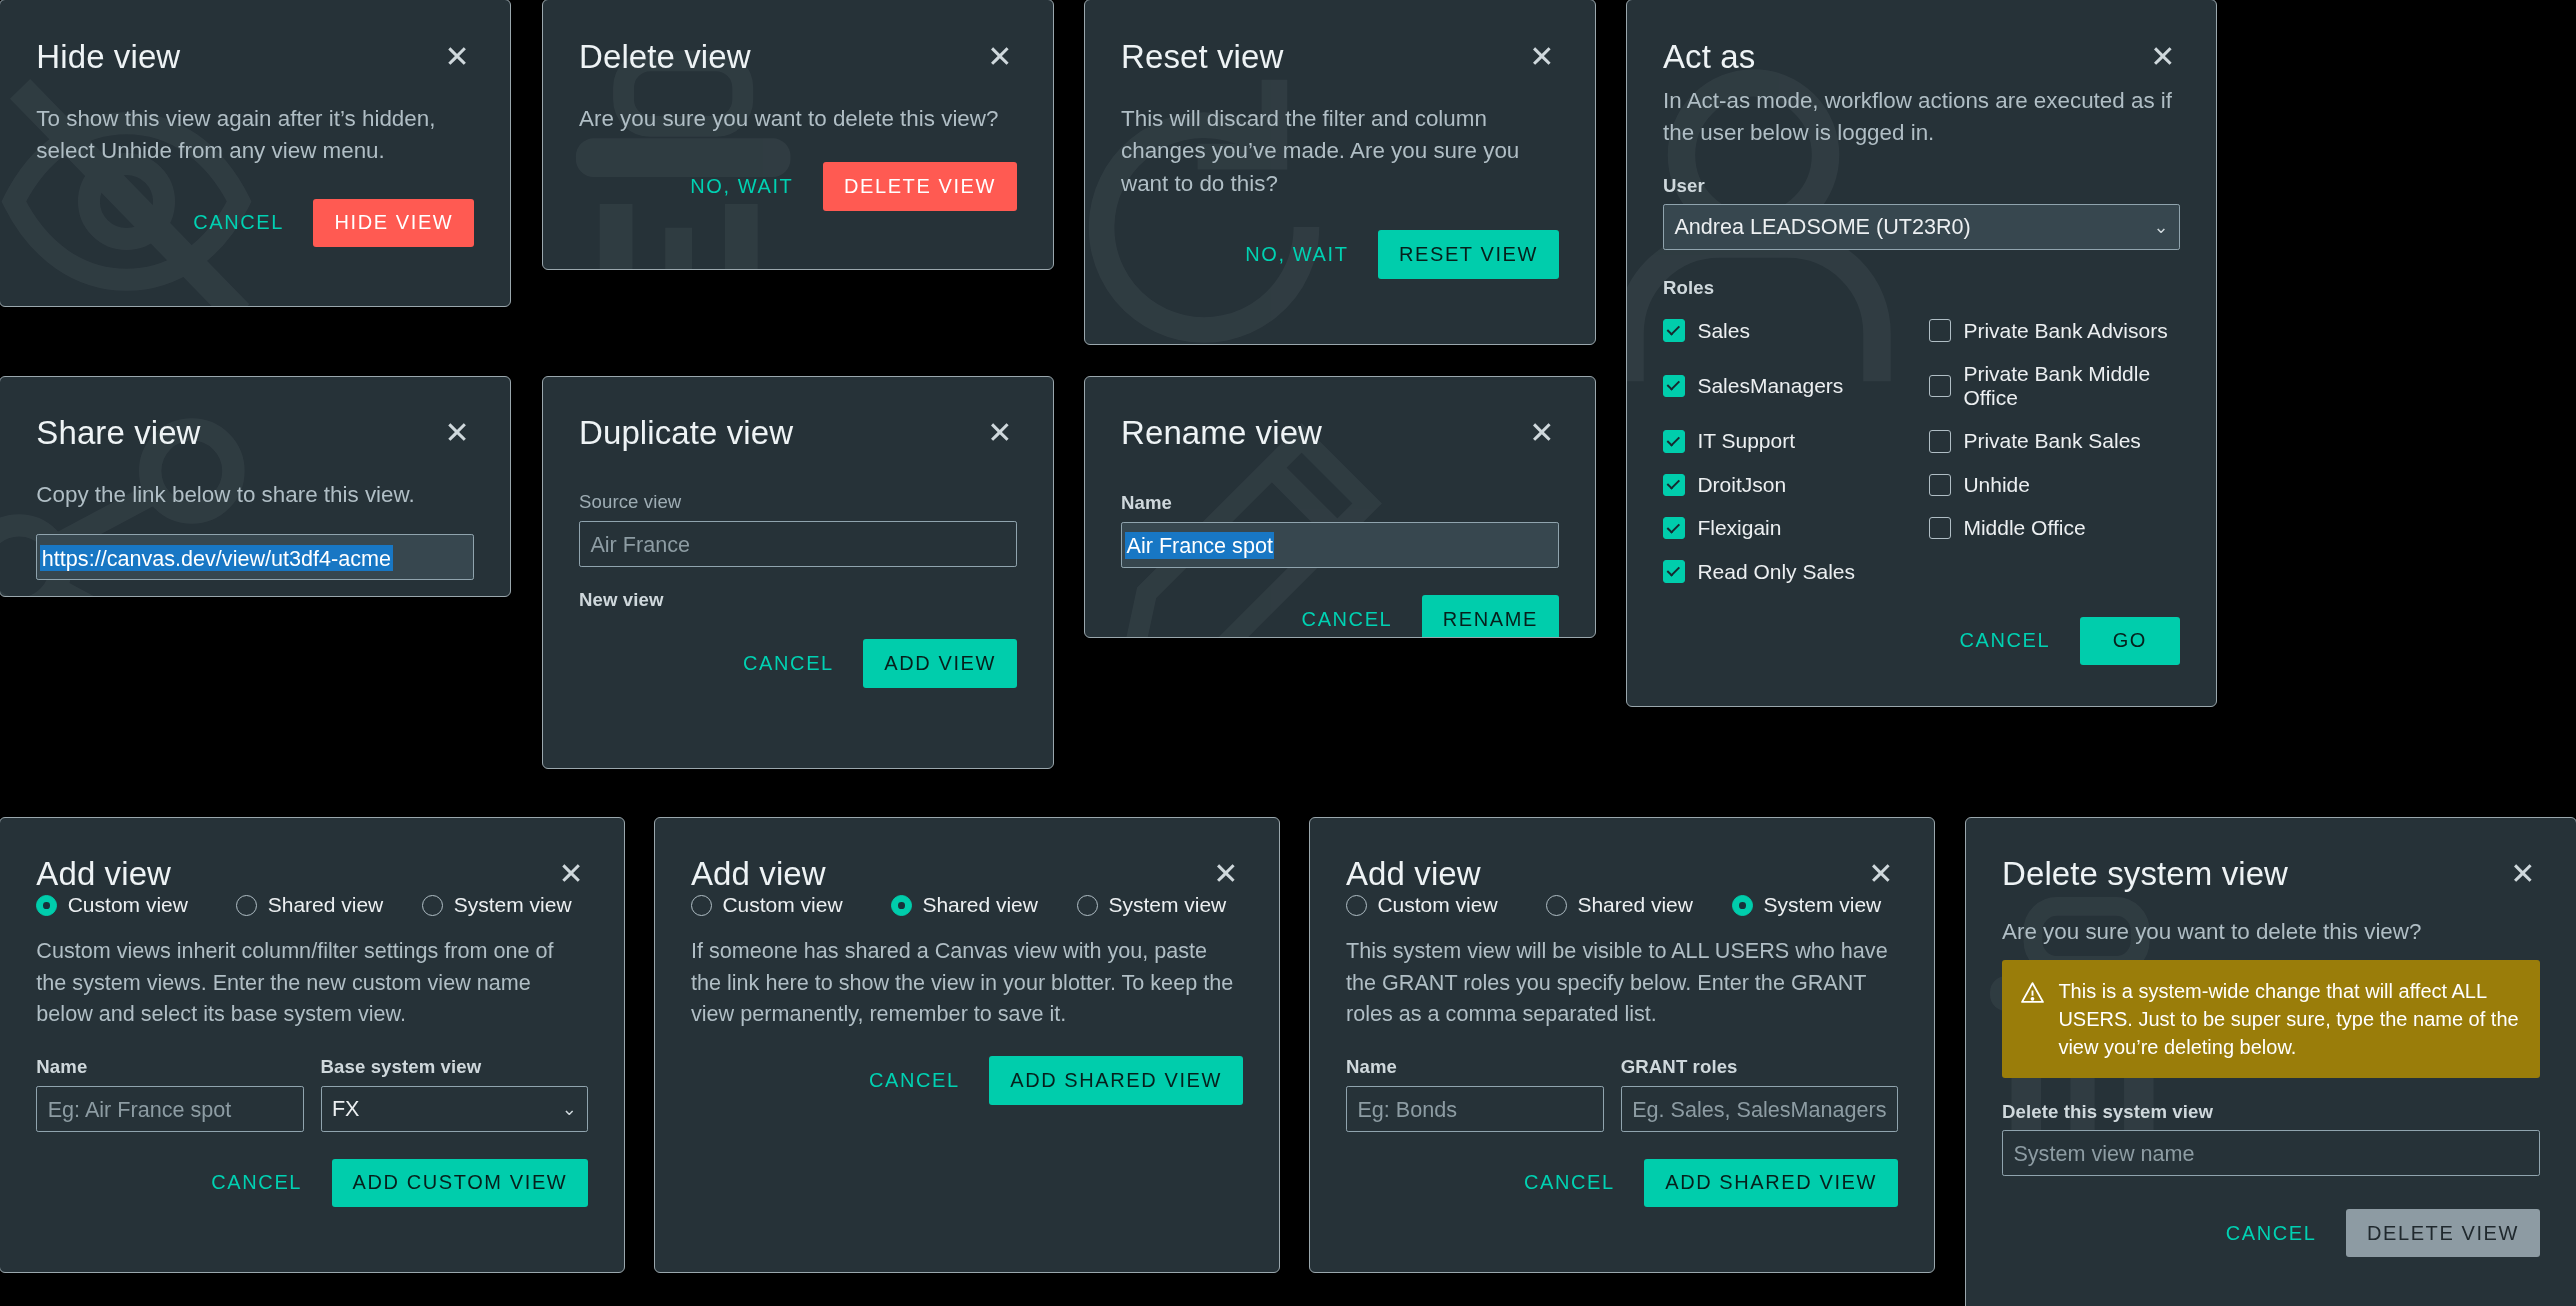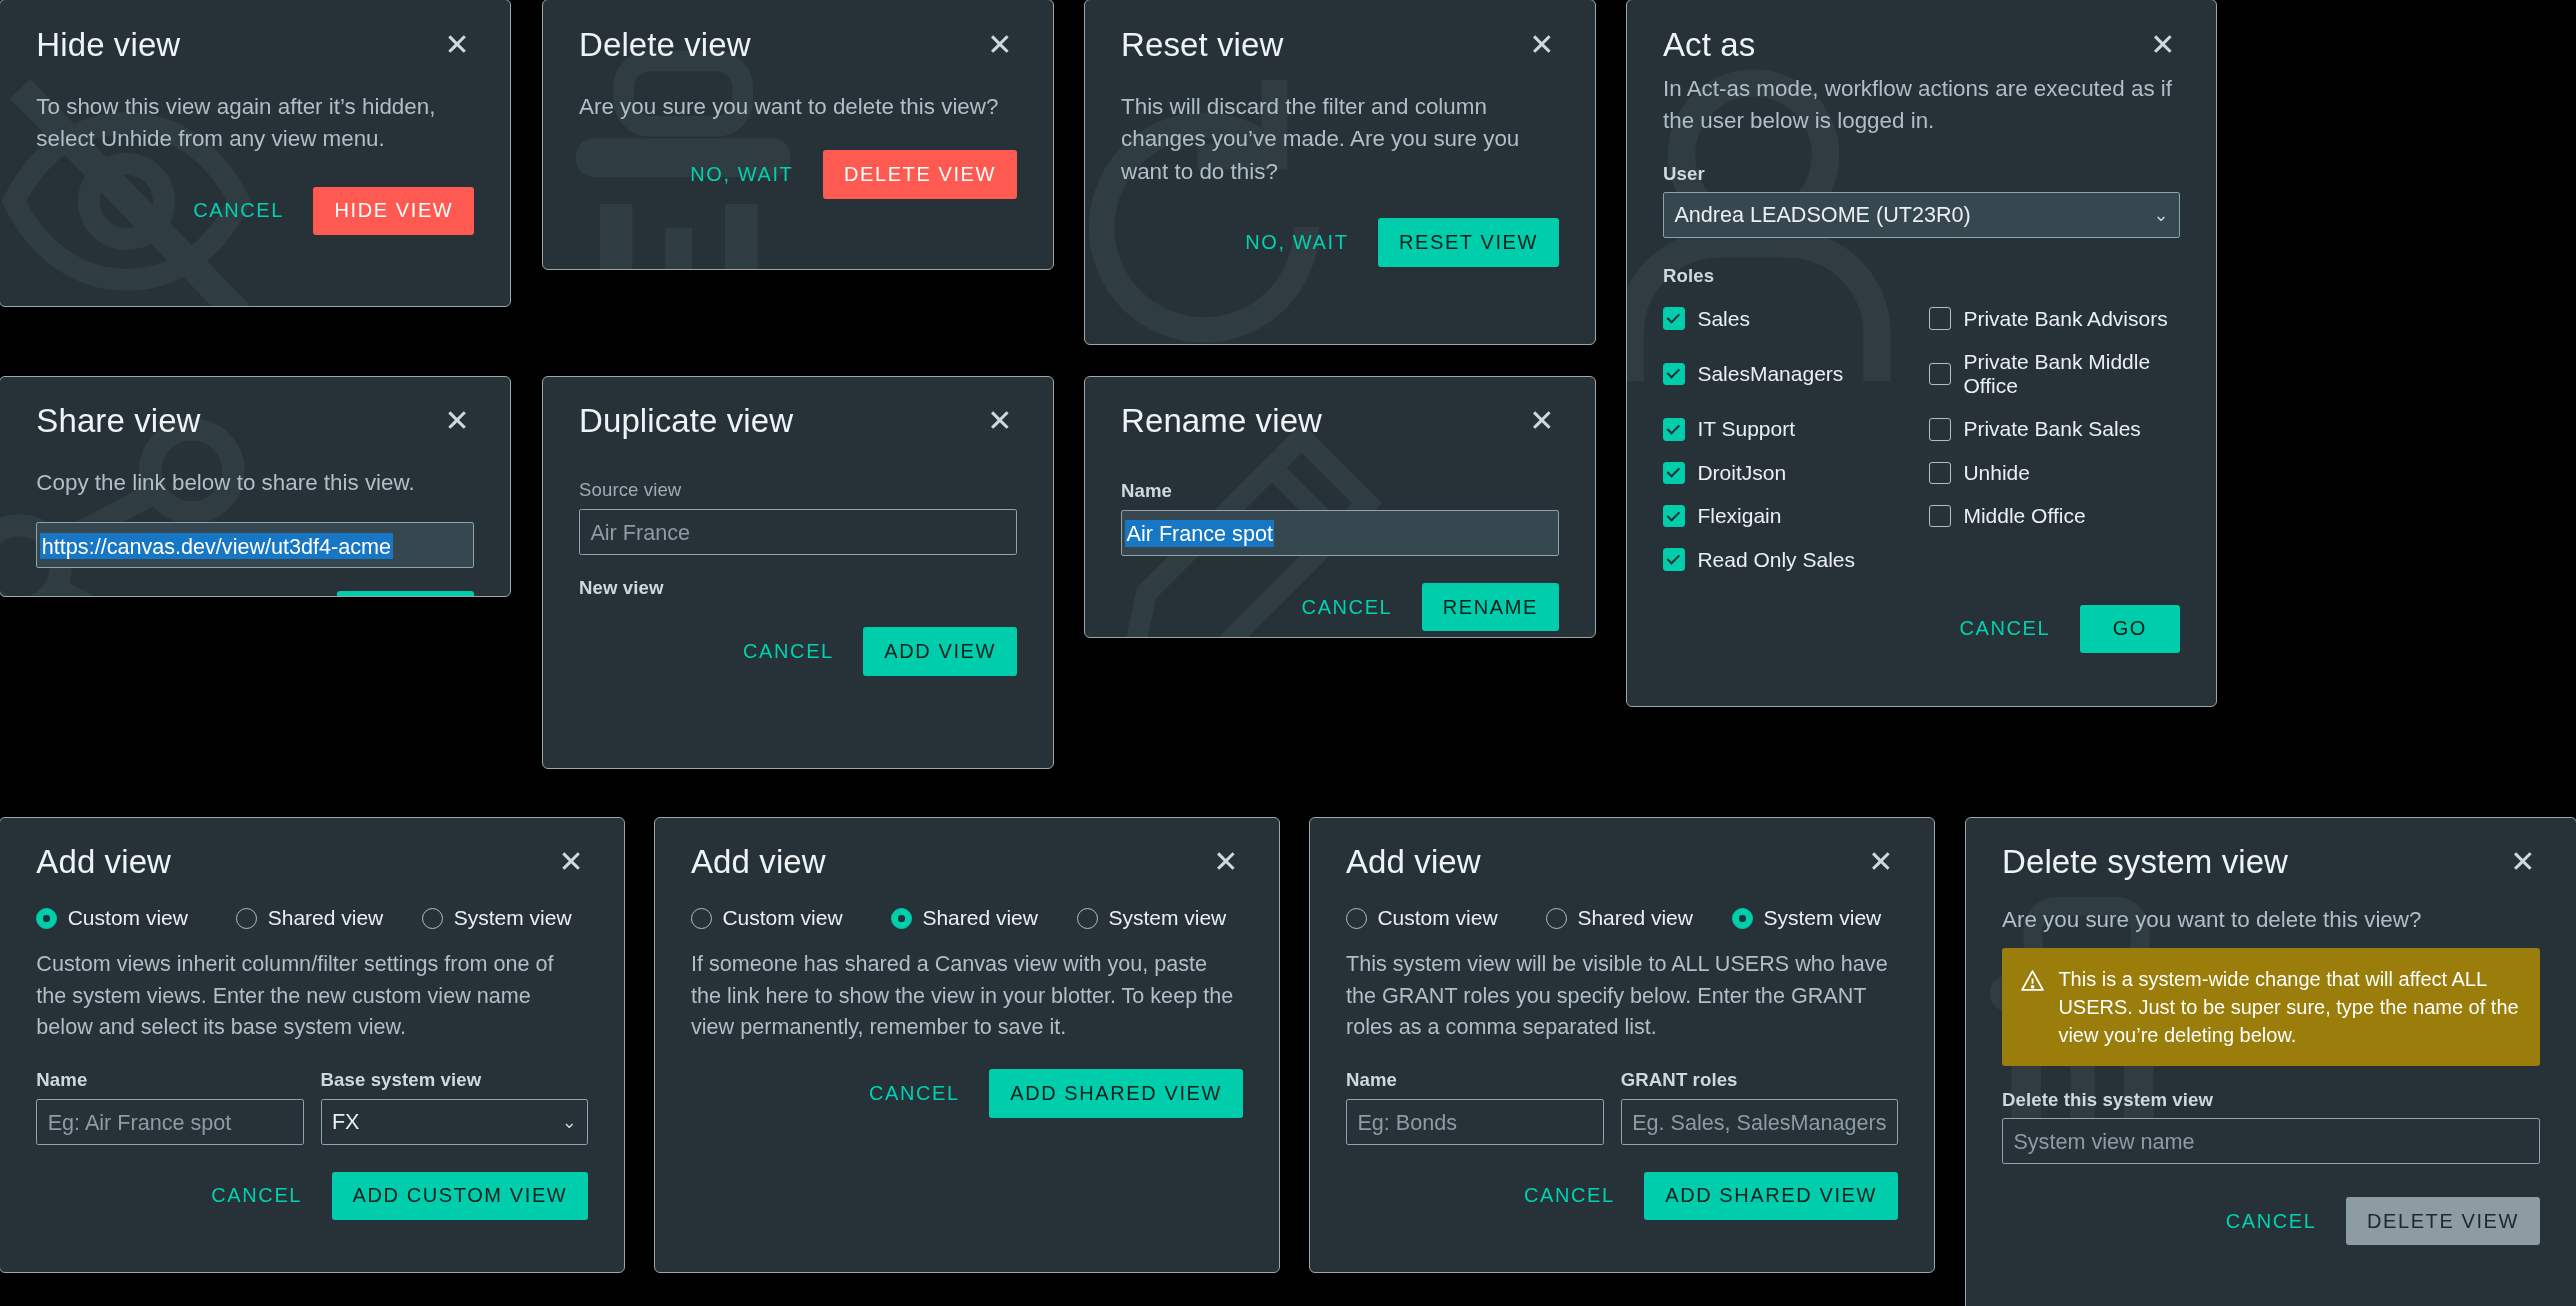--- a/index.html
+++ b/index.html
@@ -8,21 +8,21 @@
     font-family:"Liberation Sans","DejaVu Sans",sans-serif;
     -webkit-font-smoothing:antialiased;
   }
   .dlg{
     position:absolute;background:#263238;border:0.7px solid #9aa7ad;
     border-radius:6px;box-sizing:border-box;overflow:hidden;
     color:#e3e8ea;
   }
   .wm{position:absolute;opacity:.055;pointer-events:none;fill:none;stroke:#d8e2e6;}
   .wm.filled{fill:#d8e2e6;stroke:none;}
-  .inner{position:relative;z-index:2;padding:3px 36px;}
+  .inner{position:relative;z-index:2;padding:15px 36px;}
   .dlg-title{
     font-size:33px;font-weight:400;color:#eef3f5;letter-spacing:0.1px;
     display:flex;align-items:center;justify-content:space-between;
     padding-top:22.4px;
   }
   .close-x{
     font-size:30px;line-height:1;color:#cfd8dc;cursor:pointer;
     font-weight:300;padding:1.5px 4.5px;user-select:none;
   }
   .body-text{
@@ -59,21 +59,21 @@
   }
   .btn-solid{
     border:none;border-radius:3px;font-size:20px;letter-spacing:1.6px;
     font-family:inherit;cursor:pointer;padding:12.7px 21px;
     text-transform:uppercase;color:#06201c;background:#00cdac;
     display:inline-flex;align-items:center;gap:12px;
   }
   .btn-solid.danger{background:#ff5a52;color:#ffffff;}
   .btn-solid.disabled{background:#8d9ba3;color:#20292e;}
   
-  .radio-row{display:flex;align-items:center;gap:0;margin-top:25px;}
+  .radio-row{display:flex;align-items:center;gap:0;}
   .radio-item{display:flex;align-items:center;gap:10.4px;cursor:pointer;}
   .radio{
     width:21px;height:21px;border-radius:50%;border:1.5px solid #b0bec5;
     box-sizing:border-box;display:flex;align-items:center;justify-content:center;
     flex:none;
   }
   .radio.on{border-color:#00cdac;background:#00cdac;}
   .radio.on::after{content:"";width:6.7px;height:6.7px;border-radius:50%;background:#18333b;}
   .radio-label{font-size:21px;color:#eceff1;}
   

